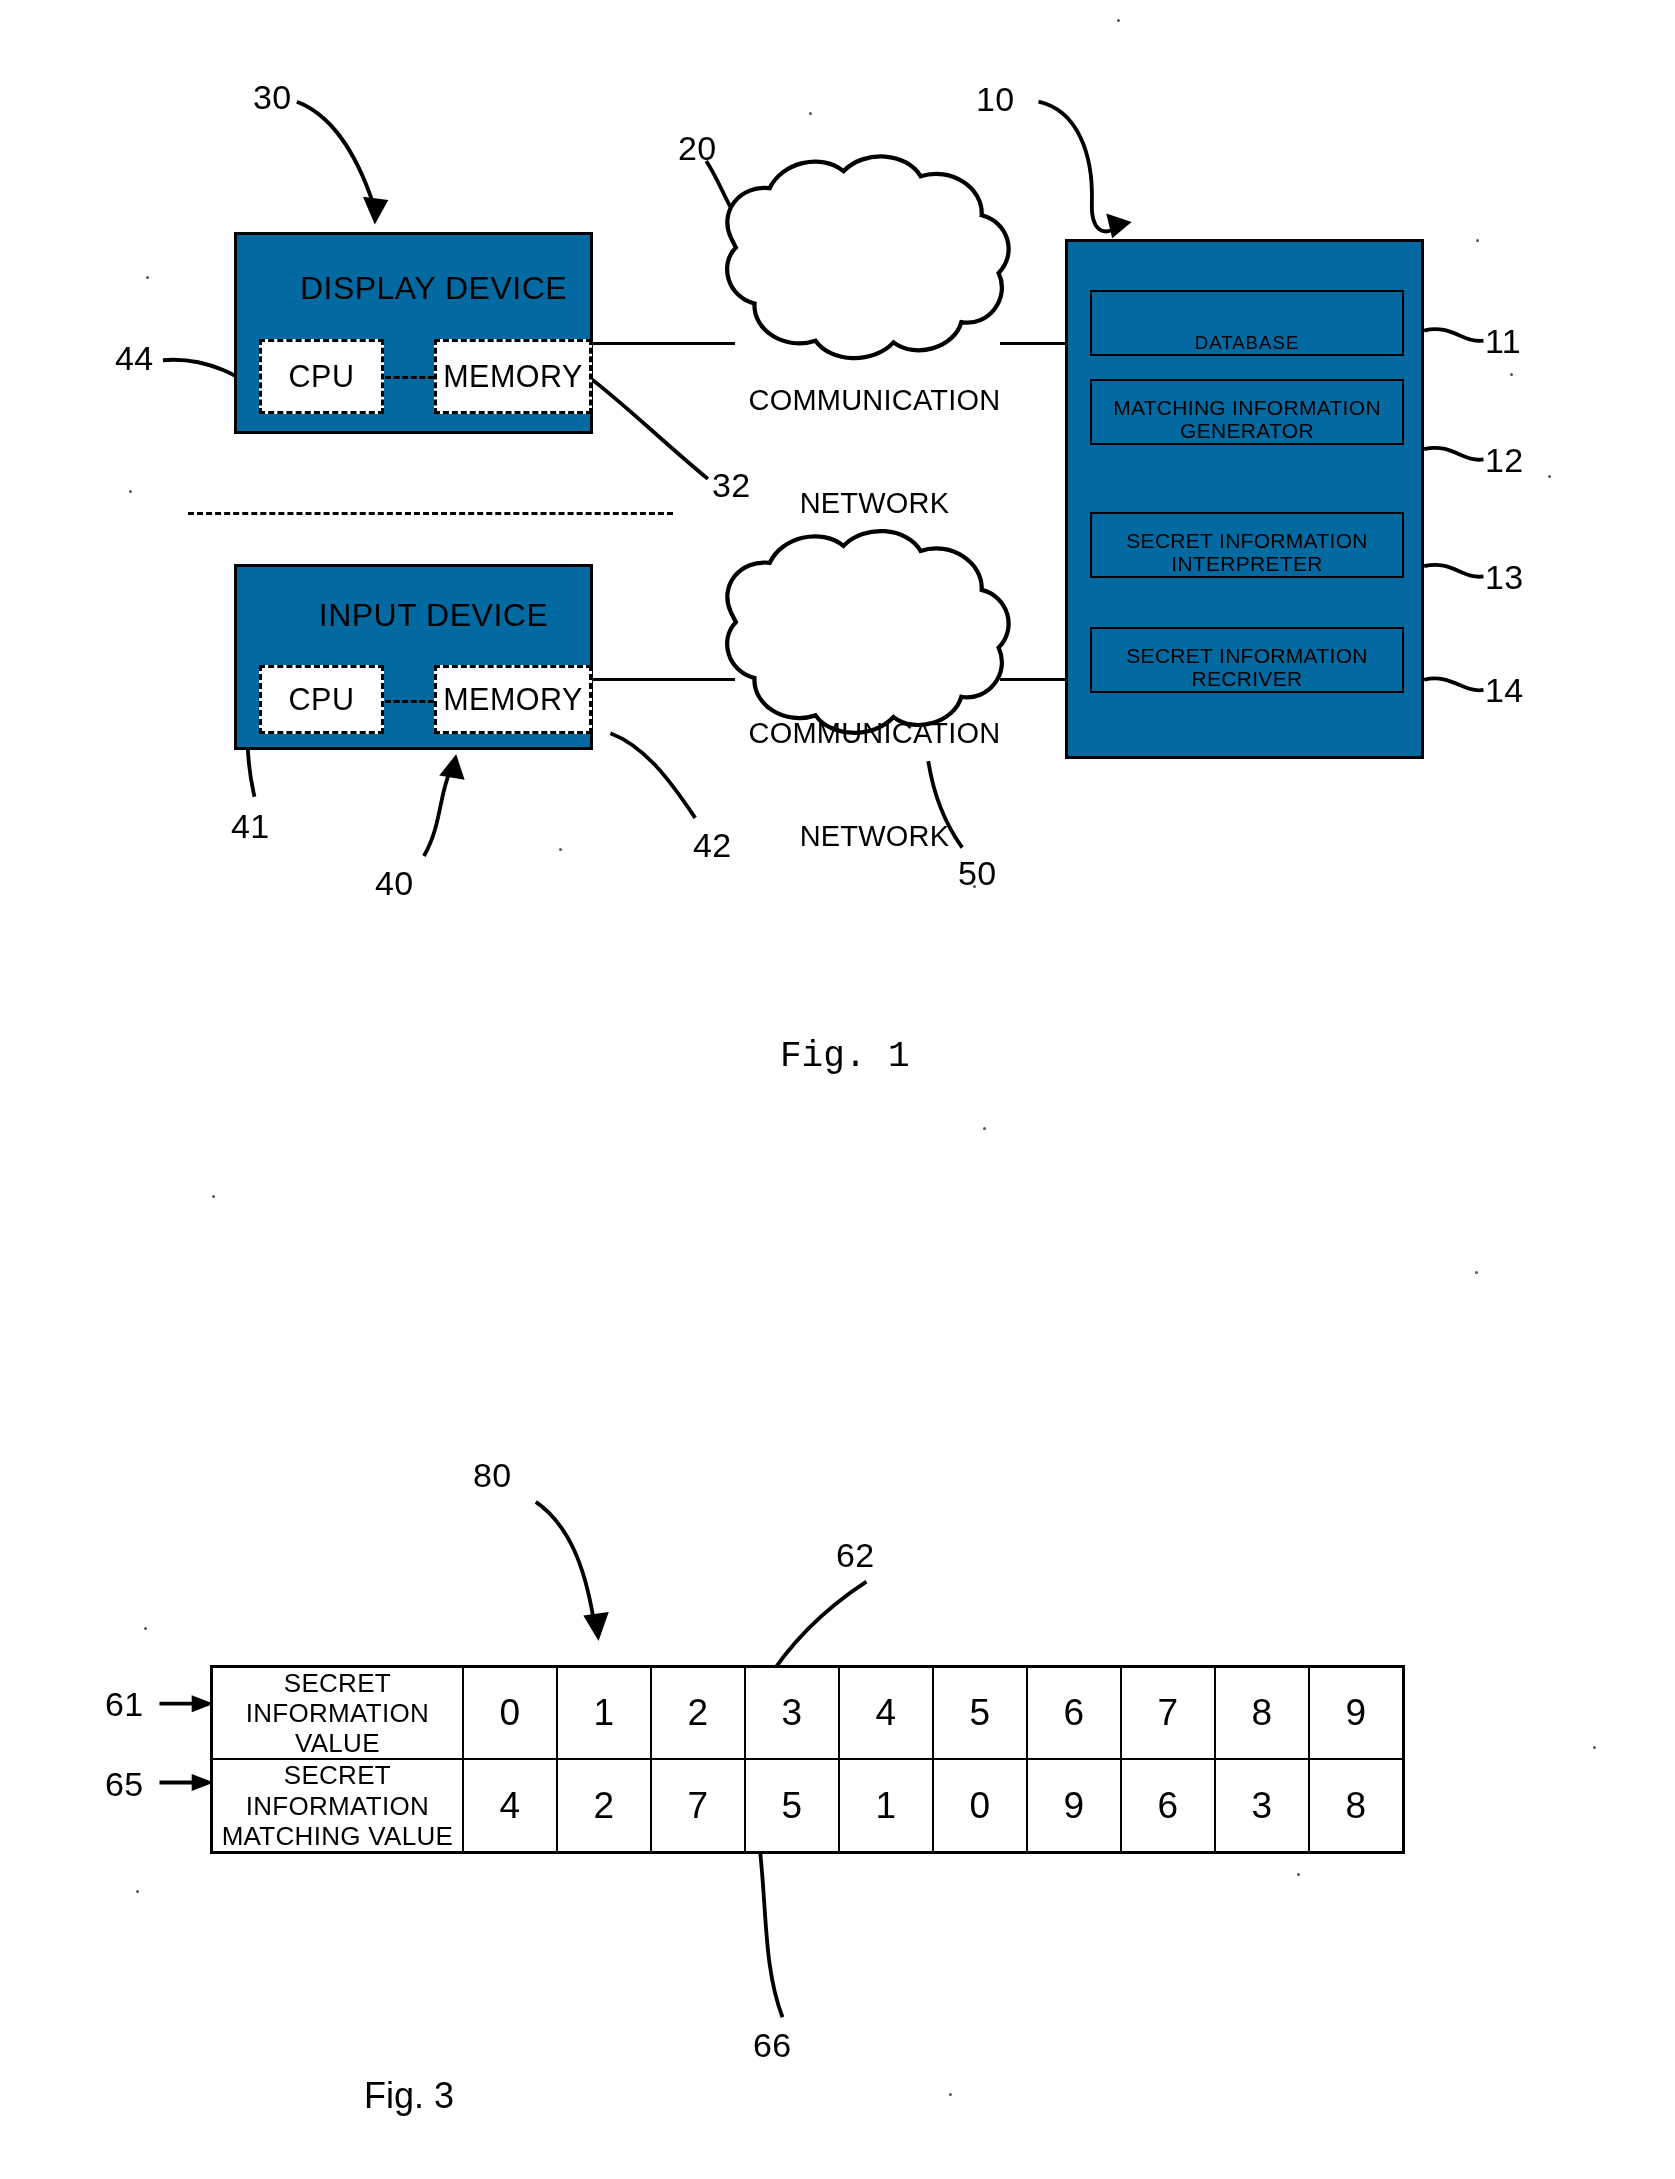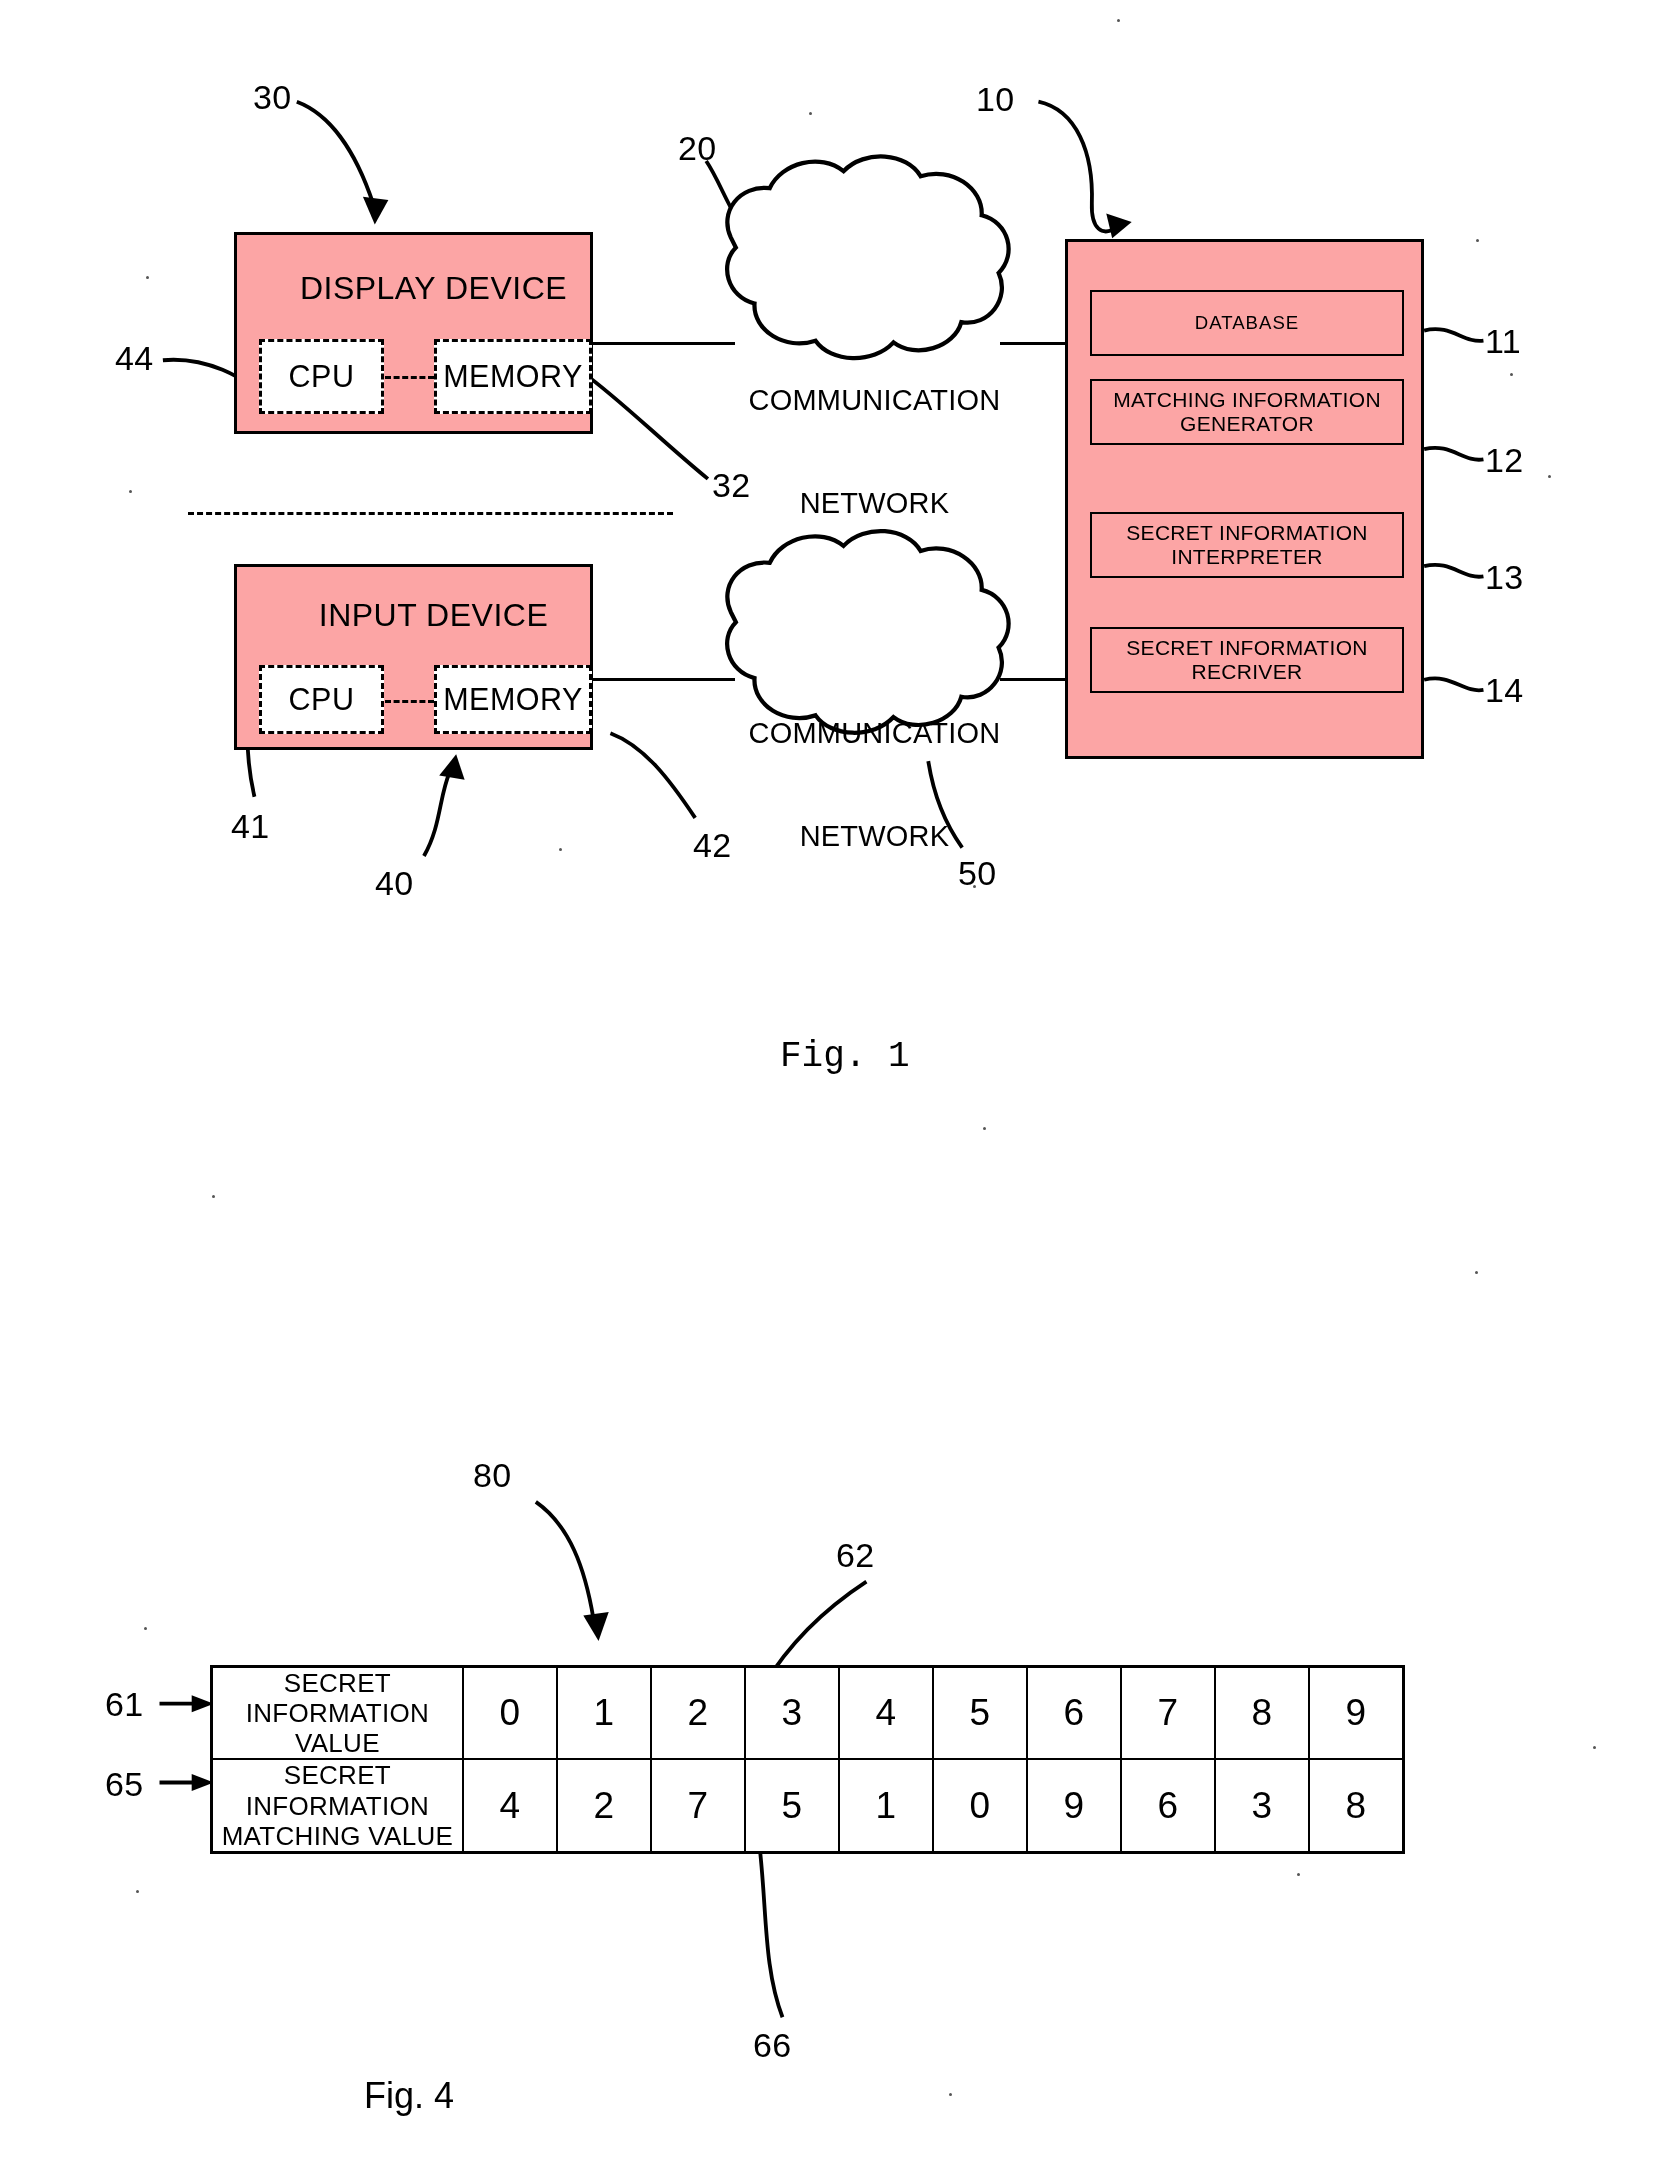--- a/index.html
+++ b/index.html
@@ -16,24 +16,24 @@
     width: 1676px;
     height: 2180px;
     background: #ffffff;
     overflow: hidden;
   }
 
   
   .box {
     position: absolute;
     border: 3.4px solid #000;
-    background: #fca5a5;
+    background: #0369a1;
     box-sizing: border-box;
     display: flex;
-    align-items: center;
+    align-items: flex-end;
     justify-content: center;
     text-align: center;
     line-height: 1.12;
   }
   .box.thin { border-width: 2.5px; }
 
   
   .dbox {
     position: absolute;
     border: 3.4px dashed #000;
@@ -326,21 +326,21 @@
     </tr>
   </tbody>
     </table>
 
   <div class="ref" style="left:473px; top:1456px;">80</div>
   <div class="ref" style="left:836px; top:1536px;">62</div>
   <div class="ref" style="left:105px; top:1685px;">61</div>
   <div class="ref" style="left:105px; top:1765px;">65</div>
   <div class="ref" style="left:753px; top:2026px;">66</div>
 
-  <div class="fig-caption" style="left:364px; top:2075px;">Fig. 4</div>
+  <div class="fig-caption" style="left:364px; top:2075px;">Fig. 3</div>
 
   <div class="speck" style="left:1117px; top:18.6px;"></div>
   <div class="speck" style="left:809px; top:112px;"></div>
   <div class="speck" style="left:1476px; top:239px;"></div>
   <div class="speck" style="left:146px; top:276px;"></div>
   <div class="speck" style="left:1510px; top:373px;"></div>
   <div class="speck" style="left:129px; top:490px;"></div>
   <div class="speck" style="left:1548px; top:475px;"></div>
   <div class="speck" style="left:559px; top:848px;"></div>
   <div class="speck" style="left:973px; top:885px;"></div>

